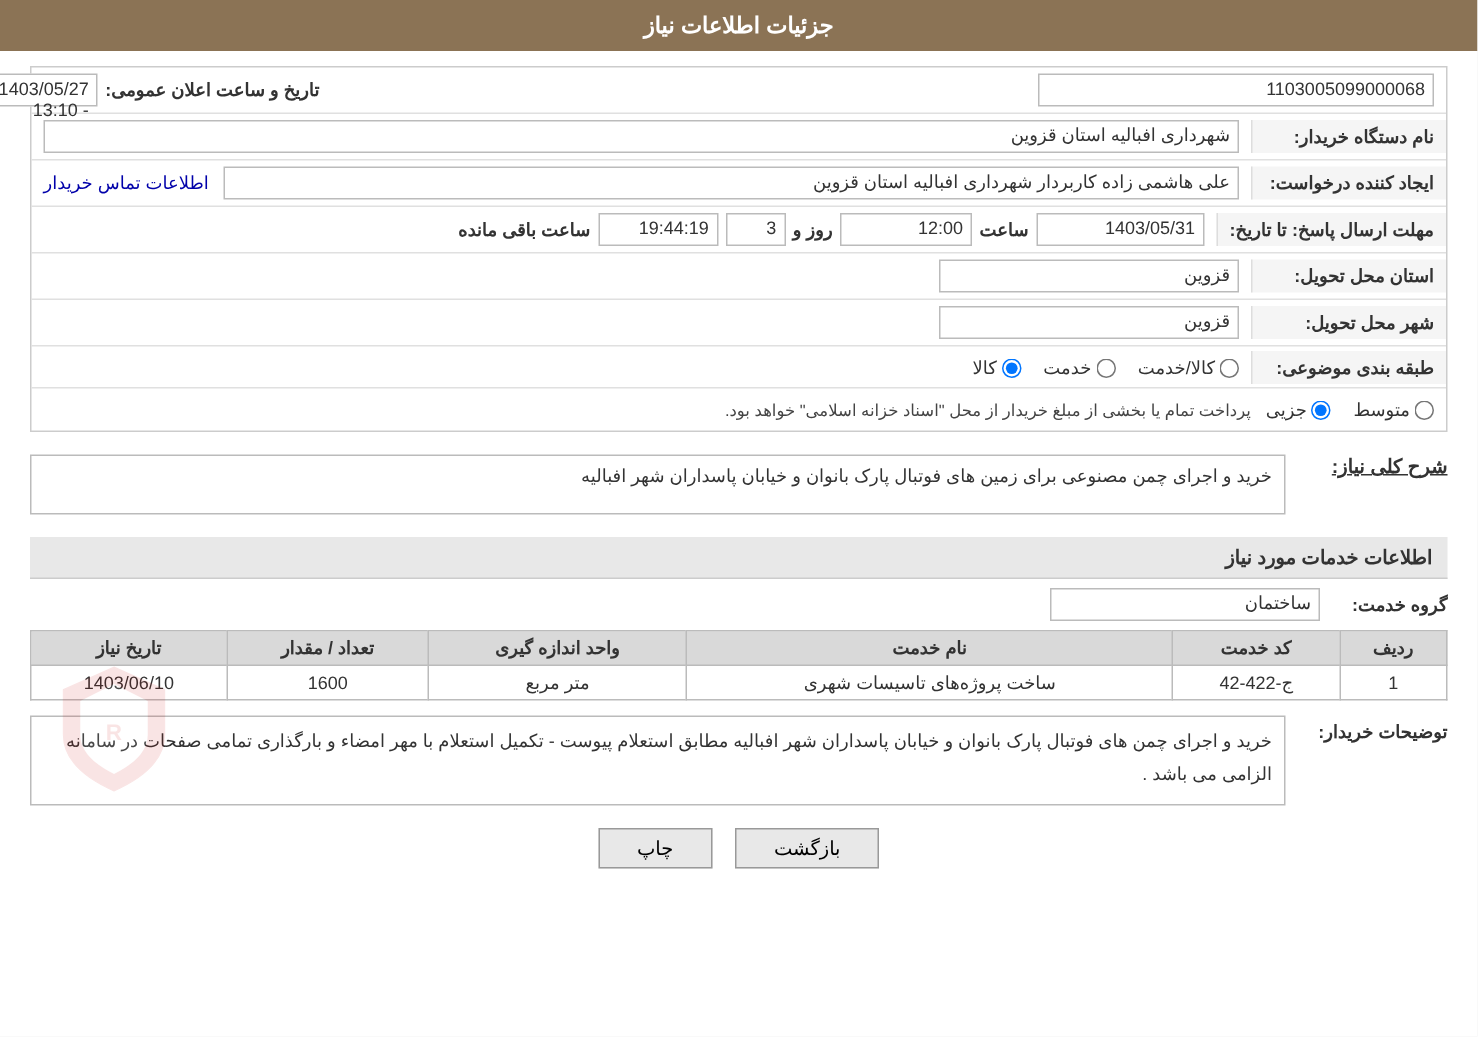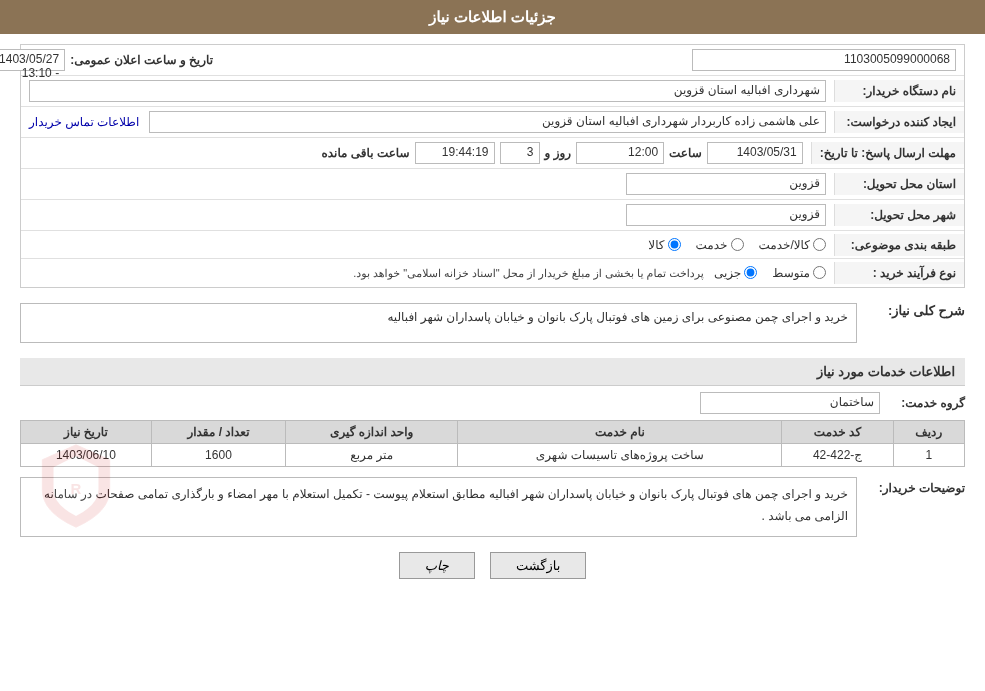--- a/index.html
+++ b/index.html
@@ -76,21 +76,21 @@
       color: #00a;
       cursor: pointer;
     }
     .radio-group {
       display: flex;
       gap: 15px;
       align-items: center;
     }
     .radio-item {
       display: flex;
-      align-items: flex-start;
+      align-items: flex-end;
       gap: 3px;
     }
     .section-title {
       background: #e8e8e8;
       padding: 6px 10px;
       font-weight: bold;
       font-size: 13px;
       border-bottom: 1px solid #ccc;
       color: #333;
     }
@@ -139,30 +139,30 @@
     }
     .btn {
       padding: 5px 25px;
       border: 1px solid #999;
       cursor: pointer;
       font-size: 13px;
       font-family: Tahoma, Arial, sans-serif;
     }
     .btn-print {
       background: #e8e8e8;
-      font-style: italic;
     }
     .btn-back {
       background: #e8e8e8;
     }
     .sherh-section-title {
       font-weight: bold;
       font-size: 13px;
       margin: 8px 0 4px 0;
       color: #333;
+      text-decoration: underline;
     }
     .group-service-row {
       display: flex;
       align-items: center;
       gap: 5px;
       margin: 4px 0;
     }
     .group-label {
       font-weight: bold;
       min-width: 80px;
@@ -203,21 +203,21 @@
         <div class="value-cell" style="display:flex; align-items:center; gap:10px;">
           <div class="input-box" style="flex:1;">علی هاشمی زاده کاربردار شهرداری افبالیه استان قزوین</div>
           <span class="link-text">اطلاعات تماس خریدار</span>
         </div>
       </div>
 
       <div class="info-row">
         <div class="label-cell">مهلت ارسال پاسخ: تا تاریخ:</div>
         <div class="value-cell">
           <div class="multi-field-row">
-            <div class="input-box" style="width:96px;">1403/05/31</div>
+            <div class="input-box" style="width:112px;">1403/05/31</div>
             <span style="font-weight:bold;">ساعت</span>
             <div class="input-box" style="width:88px;">12:00</div>
             <span style="font-weight:bold;">روز و</span>
             <div class="input-box" style="width:40px;">3</div>
             <div class="input-box" style="width:80px;">19:44:19</div>
             <span style="font-weight:bold;">ساعت باقی مانده</span>
           </div>
         </div>
       </div>
 
@@ -249,21 +249,20 @@
             </div>
             <div class="radio-item">
               <input type="radio" name="tabaghe" checked="" style="">
               <span>کالا</span>
             </div>
           </div>
         </div>
       </div>
 
       <div class="info-row">
-        <div class="label-cell">نوع فرآیند خرید :</div>
         <div class="value-cell">
           <div style="display:flex; align-items:center; gap:10px; flex-wrap:wrap;">
             <div class="radio-group">
               <div class="radio-item">
                 <input type="radio" name="nowfarayand" style="">
                 <span>متوسط</span>
               </div>
               <div class="radio-item">
                 <input type="radio" name="nowfarayand" checked="" style="">
                 <span>جزیی</span>

